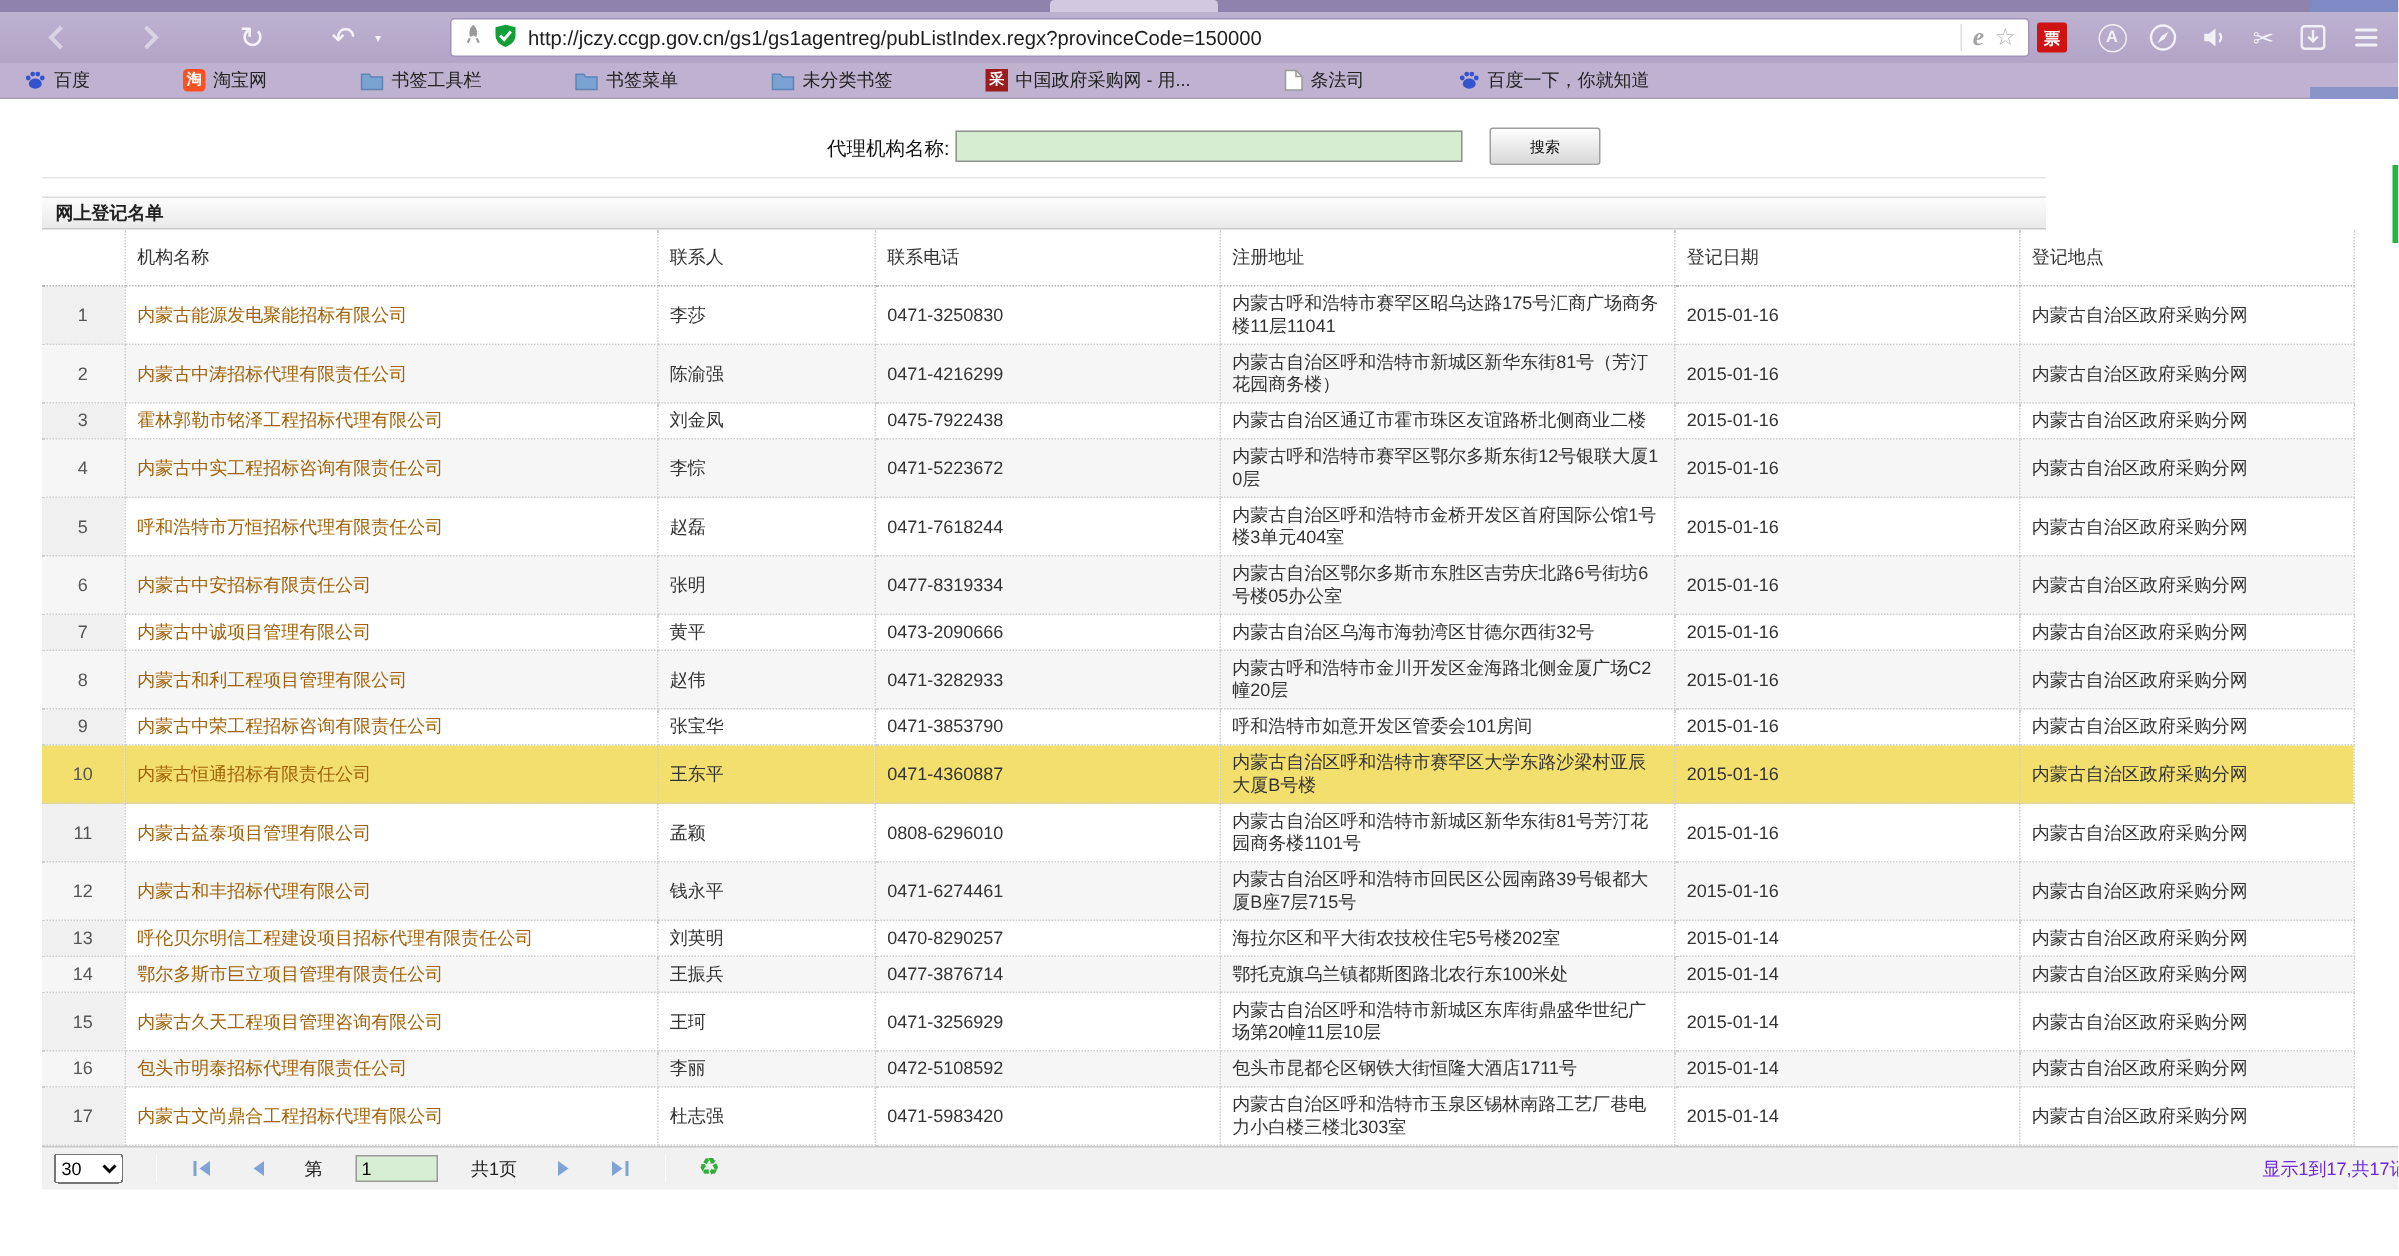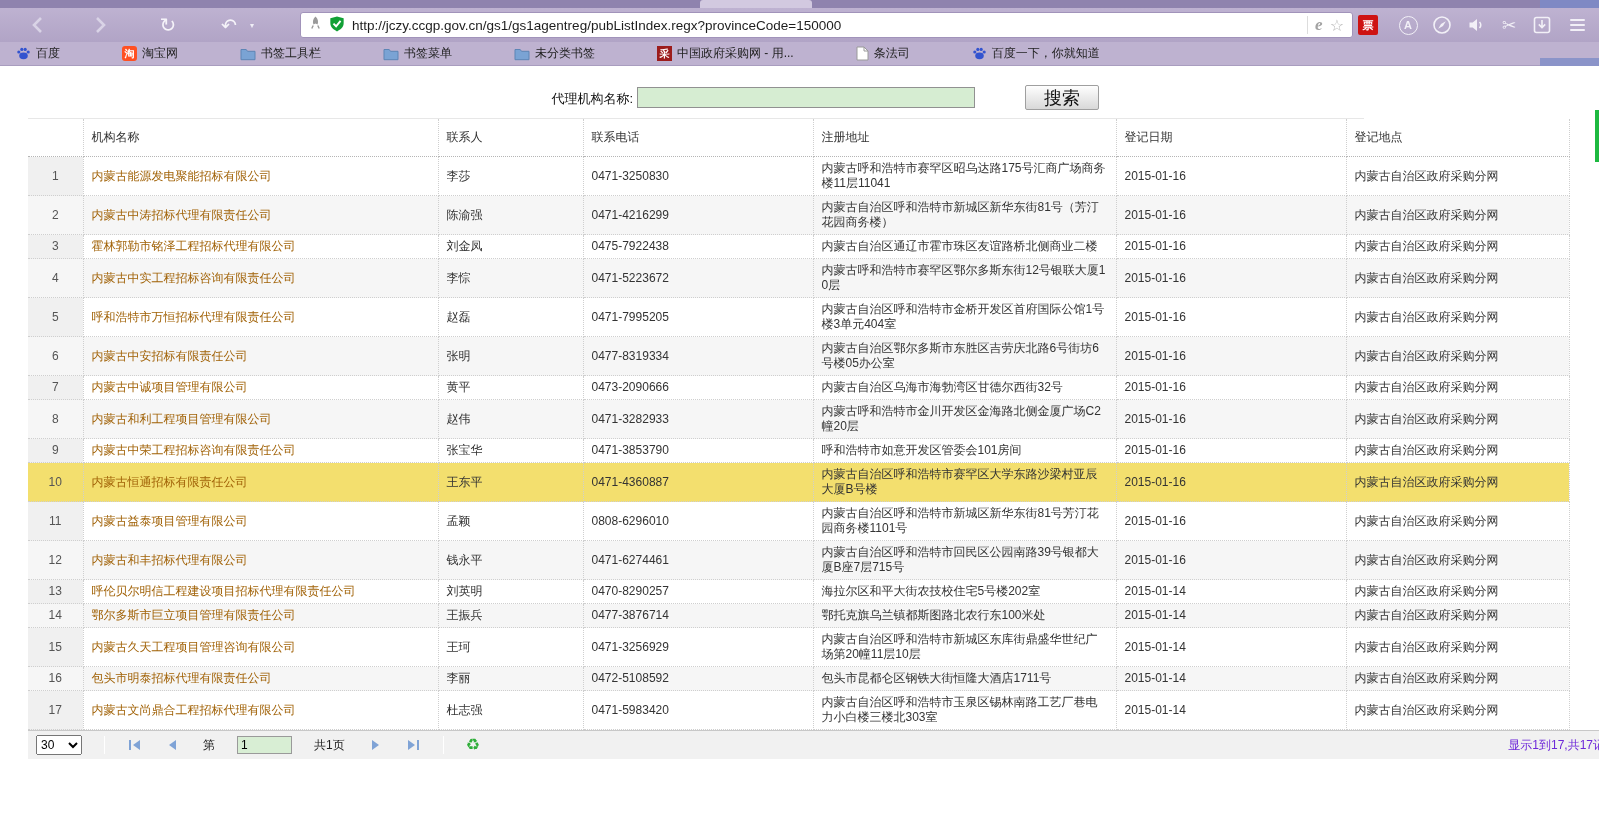--- a/index.html
+++ b/index.html
@@ -50,23 +50,23 @@
              text-align:center; font-weight:bold; }
   .bm-blue-right { position:absolute; top:58px; left:1540px; width:59px; height:8px; background:#8b94c9; }
 
   
   .page { position:absolute; top:66px; left:0; width:1336px;margin-left:28px; }
 
   .search-strip { position:relative; height:53px; border-bottom:1px solid #e7e7e7; background:#fff; }
   .search-label { position:absolute; left:447px; width:158px; top:24px; text-align:right; font-size:13px; color:#111; }
   .search-input { position:absolute; left:609px; top:21px; width:338px; height:21px; background:#d6edd2;
                   border:1px solid #919191; font-size:13px; padding:0 4px; }
-  .search-btn { position:absolute; left:997px; top:19px; width:74px; height:25px;
+  .search-btn { position:absolute; left:965px; top:19px; width:74px; height:25px;
                 background:linear-gradient(#fefefe,#d8d8d8); border:1px solid #9f9f9f; border-radius:2px;
-                font-size:18px; color:#111; cursor:pointer; font-family:Liberation Serif, serif; }
+                font-size:10px; color:#111; cursor:pointer; font-family:Liberation Serif, serif; }
 
   .section-bar { margin-top:12px; height:22px; line-height:20px; background:linear-gradient(#fdfdfd,#e9e9e9);
                  border-top:1px solid #dcdcdc; border-bottom:1px solid #c9c9c9;
                  font-size:12px; font-weight:bold; color:#222; padding-left:9px; }
 
   table.reg { border-collapse:collapse; width:1541px; table-layout:fixed; font-size:12px; }
   table.reg th { height:24px; font-weight:normal; text-align:left; color:#333; padding:10px 8px;
                  border-bottom:1px dotted #b5b5b5; border-right:1px dotted #cfcfcf; background:#fff;
                  overflow:hidden; white-space:nowrap; }
   table.reg td { padding:4px 8px; line-height:15px; color:#333; border-bottom:1px dotted #cfcfcf;
@@ -232,20 +232,21 @@
   <div class="bm-blue-right"></div>
 
   <div class="page">
 
     <div class="search-strip">
       <span class="search-label">代理机构名称:</span>
       <input class="search-input" type="text" value="" style="">
       <button class="search-btn">搜索</button>
     </div>
 
+    <div class="section-bar">网上登记名单</div>
 
     <table class="reg">
       <colgroup>
         <col style="width:55px">
           <col style="width:355px">
           <col style="width:145px">
         <col style="width:230px">
           <col style="width:303px">
           <col style="width:230px">
           <col style="width:223px">
@@ -295,21 +296,21 @@
             <td class="contact">李悰</td>
             <td class="phone">0471-5223672</td>
             <td class="addr">内蒙古呼和浩特市赛罕区鄂尔多斯东街12号银联大厦10层</td>
             <td class="date">2015-01-16</td>
             <td class="site">内蒙古自治区政府采购分网</td>
           </tr>
           <tr>
             <td class="num">5</td>
             <td class="name"><a href="#">呼和浩特市万恒招标代理有限责任公司</a></td>
             <td class="contact">赵磊</td>
-            <td class="phone">0471-7995205</td>
+            <td class="phone">0471-7618244</td>
             <td class="addr">内蒙古自治区呼和浩特市金桥开发区首府国际公馆1号楼3单元404室</td>
             <td class="date">2015-01-16</td>
             <td class="site">内蒙古自治区政府采购分网</td>
           </tr>
           <tr>
             <td class="num">6</td>
             <td class="name"><a href="#">内蒙古中安招标有限责任公司</a></td>
             <td class="contact">张明</td>
             <td class="phone">0477-8319334</td>
             <td class="addr">内蒙古自治区鄂尔多斯市东胜区吉劳庆北路6号街坊6号楼05办公室</td>

